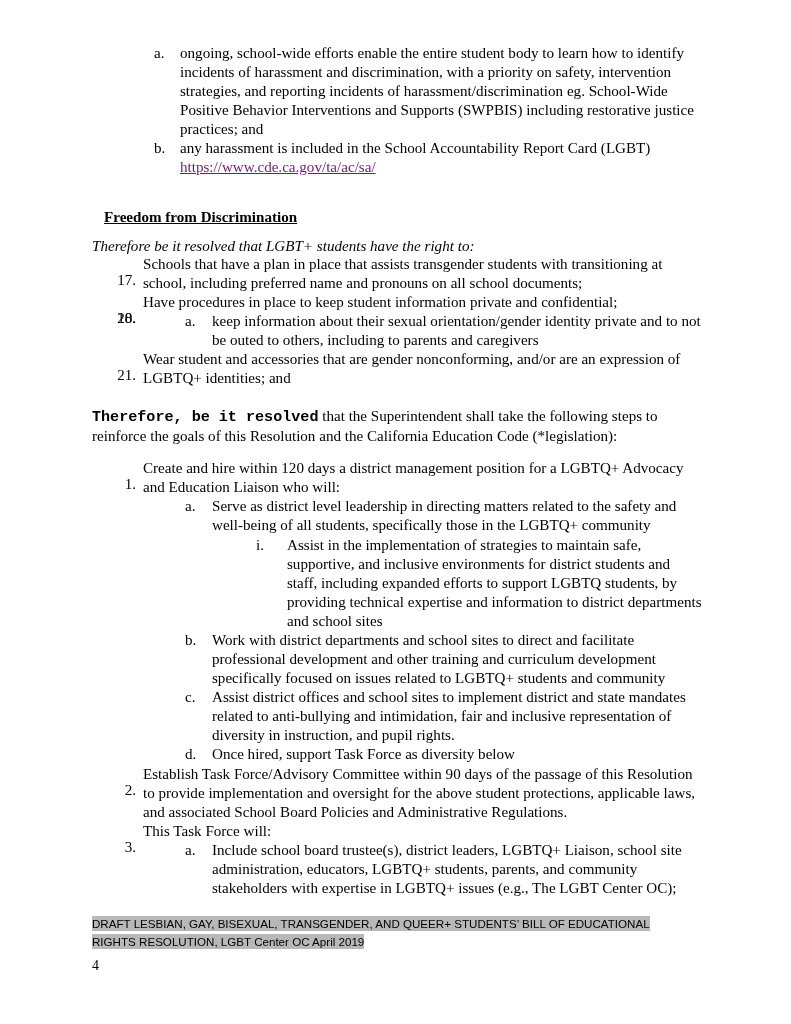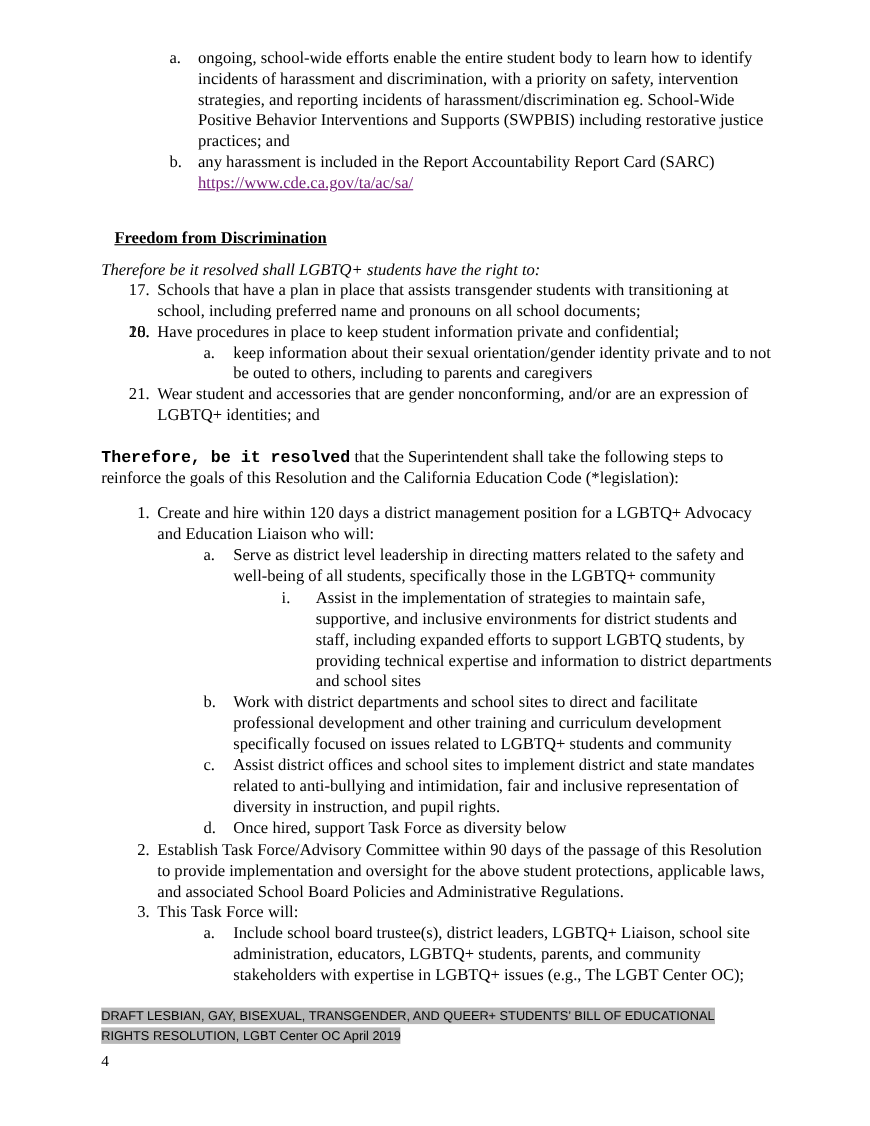--- a/index.html
+++ b/index.html
@@ -55,21 +55,21 @@
   .lvl-num {
     margin: 0 0 0 16px;
   }
   .lvl-num > li {
     position: relative;
     padding-left: 35px;
   }
   .lvl-num > li > .marker {
     position: absolute;
     left: 0;
-    top: 0;
+    top: 16px;
     width: 28px;
     text-align: right;
   }
   .lvl-a2 {
     margin: 0 0 0 42px;
   }
   .lvl-a2 > li {
     position: relative;
     padding-left: 27px;
   }
@@ -147,30 +147,30 @@
 
   <div class="content">
 
     <ul class="lvl-a">
       <li>
         <span class="marker">a.</span>
         <span>ongoing, school-wide efforts enable the entire student body to learn how to identify incidents of harassment and discrimination, with a priority on safety, intervention strategies, and reporting incidents of harassment/discrimination eg. School-Wide Positive Behavior Interventions and Supports (SWPBIS) including restorative justice practices; and</span>
       </li>
       <li>
         <span class="marker">b.</span>
-        <span>any harassment is included in the Report Accountability Report Card (SARC)</span>
+        <span>any harassment is included in the School Accountability Report Card (LGBT)</span>
         <br>
         <a class="link" href="#">https://www.cde.ca.gov/ta/ac/sa/</a>
       </li>
     </ul>
 
     <div class="spacer-md"></div>
 
     <div class="heading-underline">Freedom from Discrimination</div>
-    <div class="italic-line">Therefore be it resolved shall LGBTQ+ students have the right to:</div>
+    <div class="italic-line">Therefore be it resolved that LGBT+ students have the right to:</div>
 
     <ol class="lvl-num">
       <li>
         <span class="marker">17.</span>
         <span>Schools that have a plan in place that assists transgender students with transitioning at school, including preferred name and pronouns on all school documents;</span>
       </li>
       <li>
         <span class="marker">18.</span>
       </li>
       <li>

